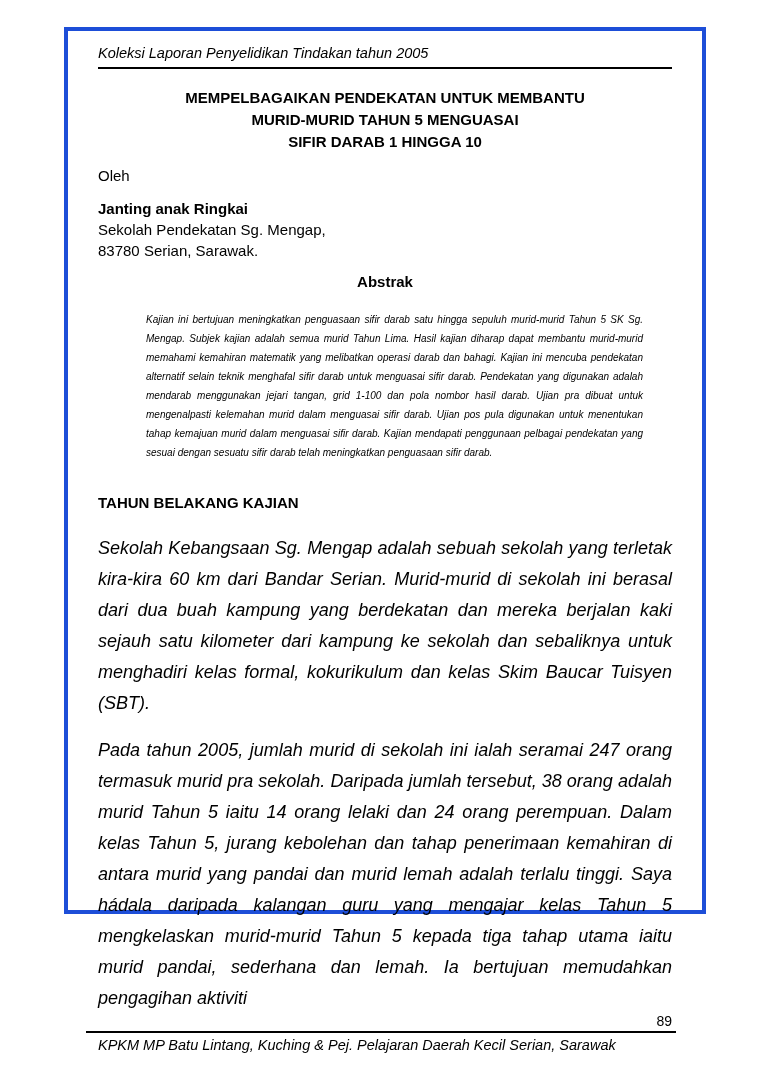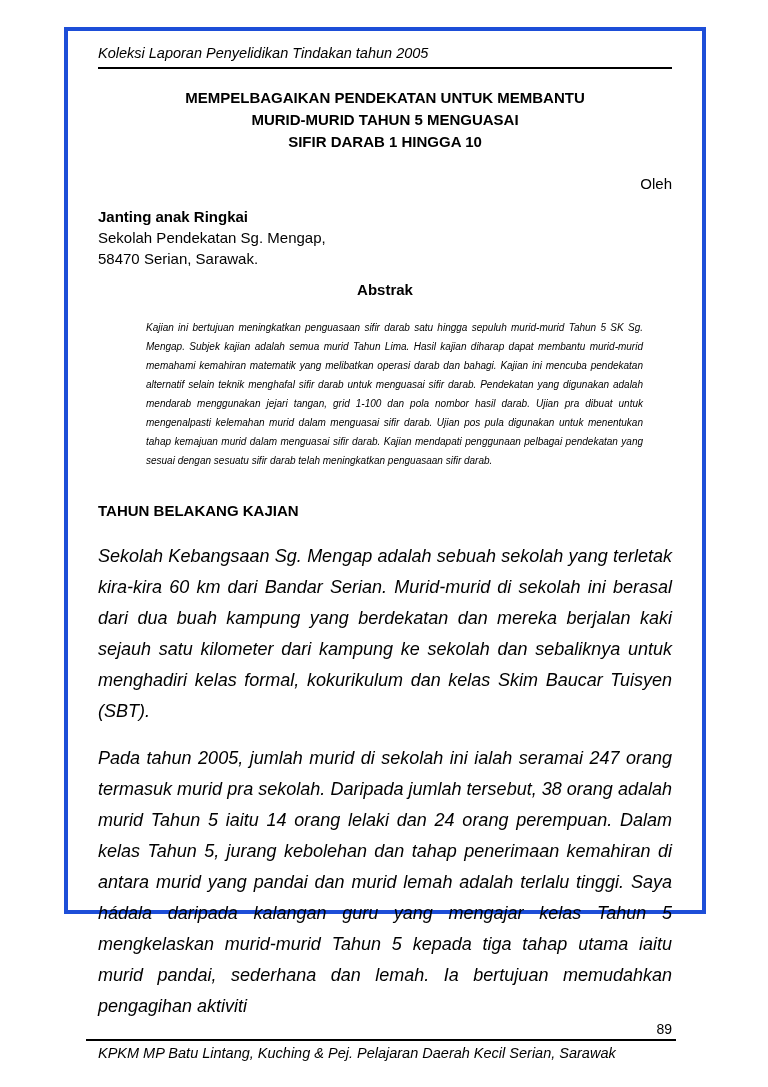--- a/index.html
+++ b/index.html
@@ -43,22 +43,22 @@
     margin-top: 5px;
   }
   .title-block {
     margin-top: 18px;
     text-align: center;
     font-weight: bold;
     font-size: 15px;
     line-height: 22px;
   }
   .byline {
-    margin-top: 20px;
-    text-align: right;
+    margin-top: 12px;
+    text-align: left;
     font-size: 15px;
     line-height: 21px;
   }
   .author-block {
     margin-top: 12px;
     font-size: 15px;
     line-height: 21px;
   }
   .author-name {
     font-weight: bold;
@@ -126,21 +126,21 @@
       <div>MEMPELBAGAIKAN PENDEKATAN UNTUK MEMBANTU</div>
       <div>MURID-MURID TAHUN 5 MENGUASAI</div>
       <div>SIFIR DARAB 1 HINGGA 10</div>
     </div>
 
     <div class="byline">Oleh</div>
 
     <div class="author-block">
       <div class="author-name">Janting anak Ringkai</div>
       <div>Sekolah Pendekatan Sg. Mengap,</div>
-      <div>58470 Serian, Sarawak.</div>
+      <div>83780 Serian, Sarawak.</div>
     </div>
 
     <div class="abstract-heading">Abstrak</div>
 
     <div class="abstract-body">Kajian ini bertujuan meningkatkan penguasaan sifir darab satu hingga sepuluh murid-murid Tahun 5 SK Sg. Mengap. Subjek kajian adalah semua murid Tahun Lima. Hasil kajian diharap dapat membantu murid-murid memahami kemahiran matematik yang melibatkan operasi darab dan bahagi. Kajian ini mencuba pendekatan alternatif selain teknik menghafal sifir darab untuk menguasai sifir darab. Pendekatan yang digunakan adalah mendarab menggunakan jejari tangan, grid 1-100 dan pola nombor hasil darab. Ujian pra dibuat untuk mengenalpasti kelemahan murid dalam menguasai sifir darab. Ujian pos pula digunakan untuk menentukan tahap kemajuan murid dalam menguasai sifir darab. Kajian mendapati penggunaan pelbagai pendekatan yang sesuai dengan sesuatu sifir darab  telah meningkatkan penguasaan sifir darab.</div>
 
     <div class="section-heading">TAHUN BELAKANG KAJIAN</div>
 
     <div class="body-paragraph">Sekolah Kebangsaan Sg. Mengap adalah sebuah sekolah yang terletak kira-kira 60 km dari Bandar Serian. Murid-murid di sekolah ini berasal dari dua buah kampung yang berdekatan dan mereka berjalan kaki sejauh satu kilometer dari kampung ke sekolah dan sebaliknya untuk menghadiri kelas formal, kokurikulum dan kelas Skim Baucar Tuisyen (SBT).</div>
 

